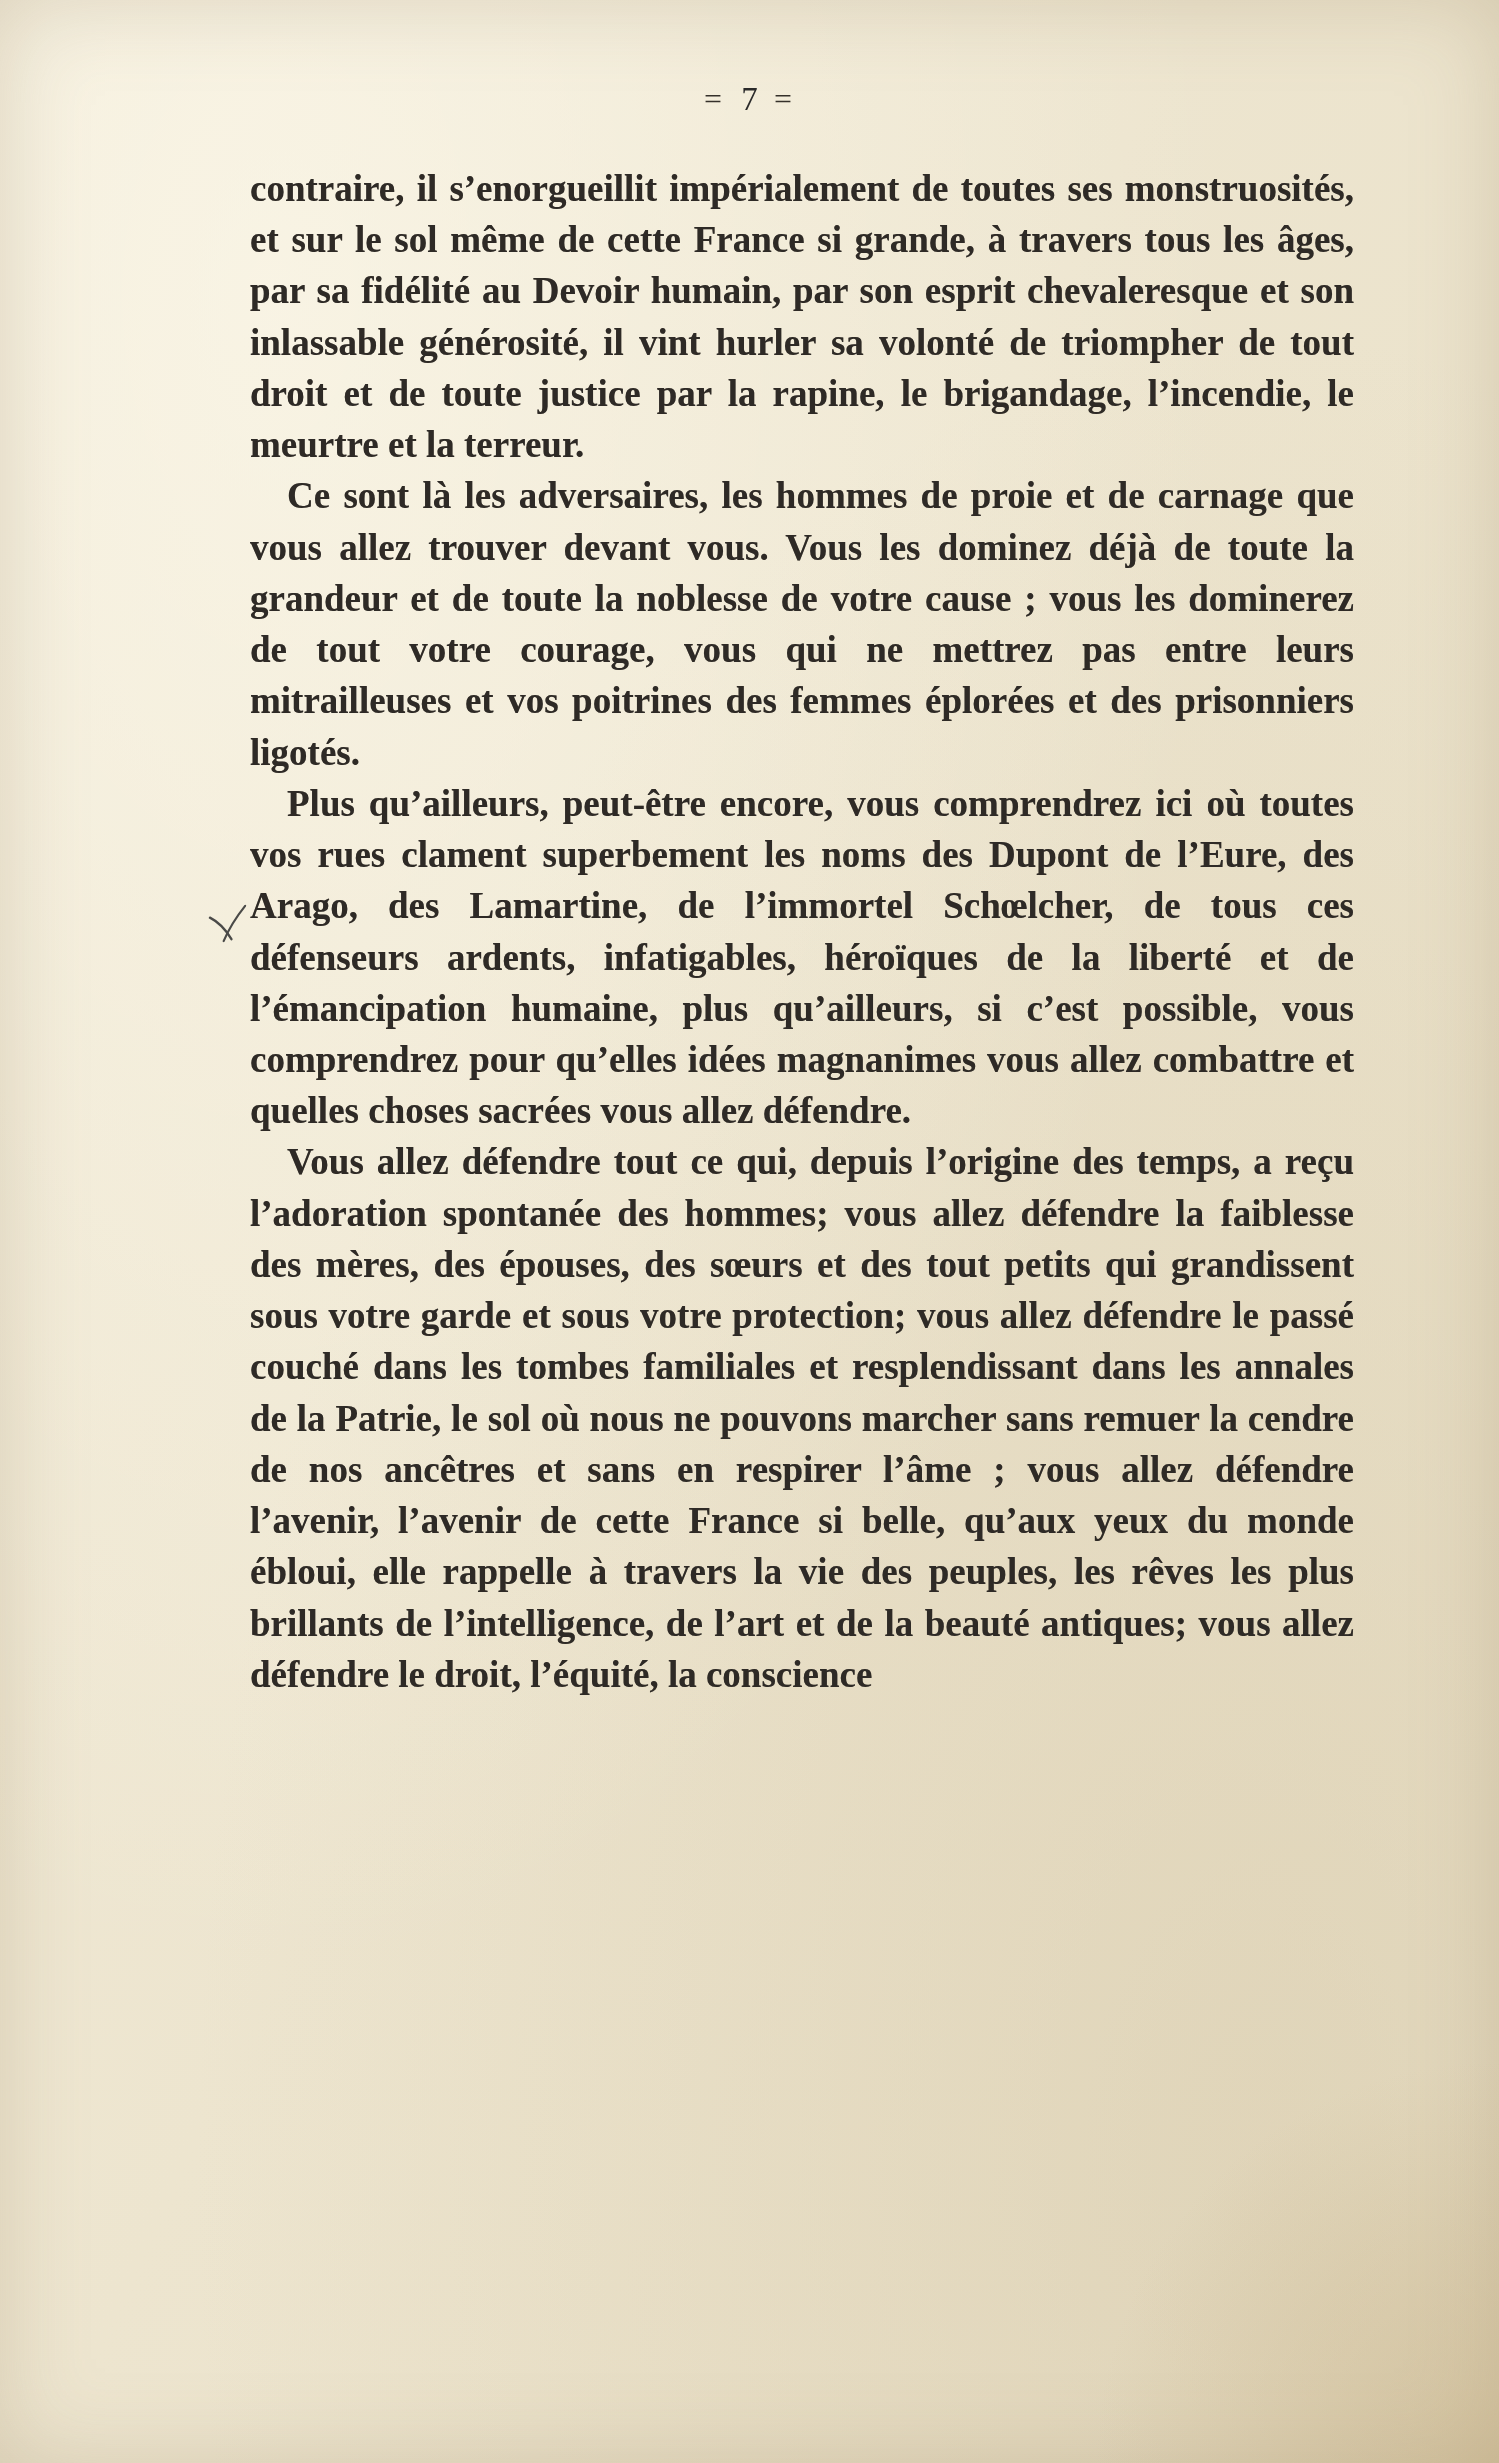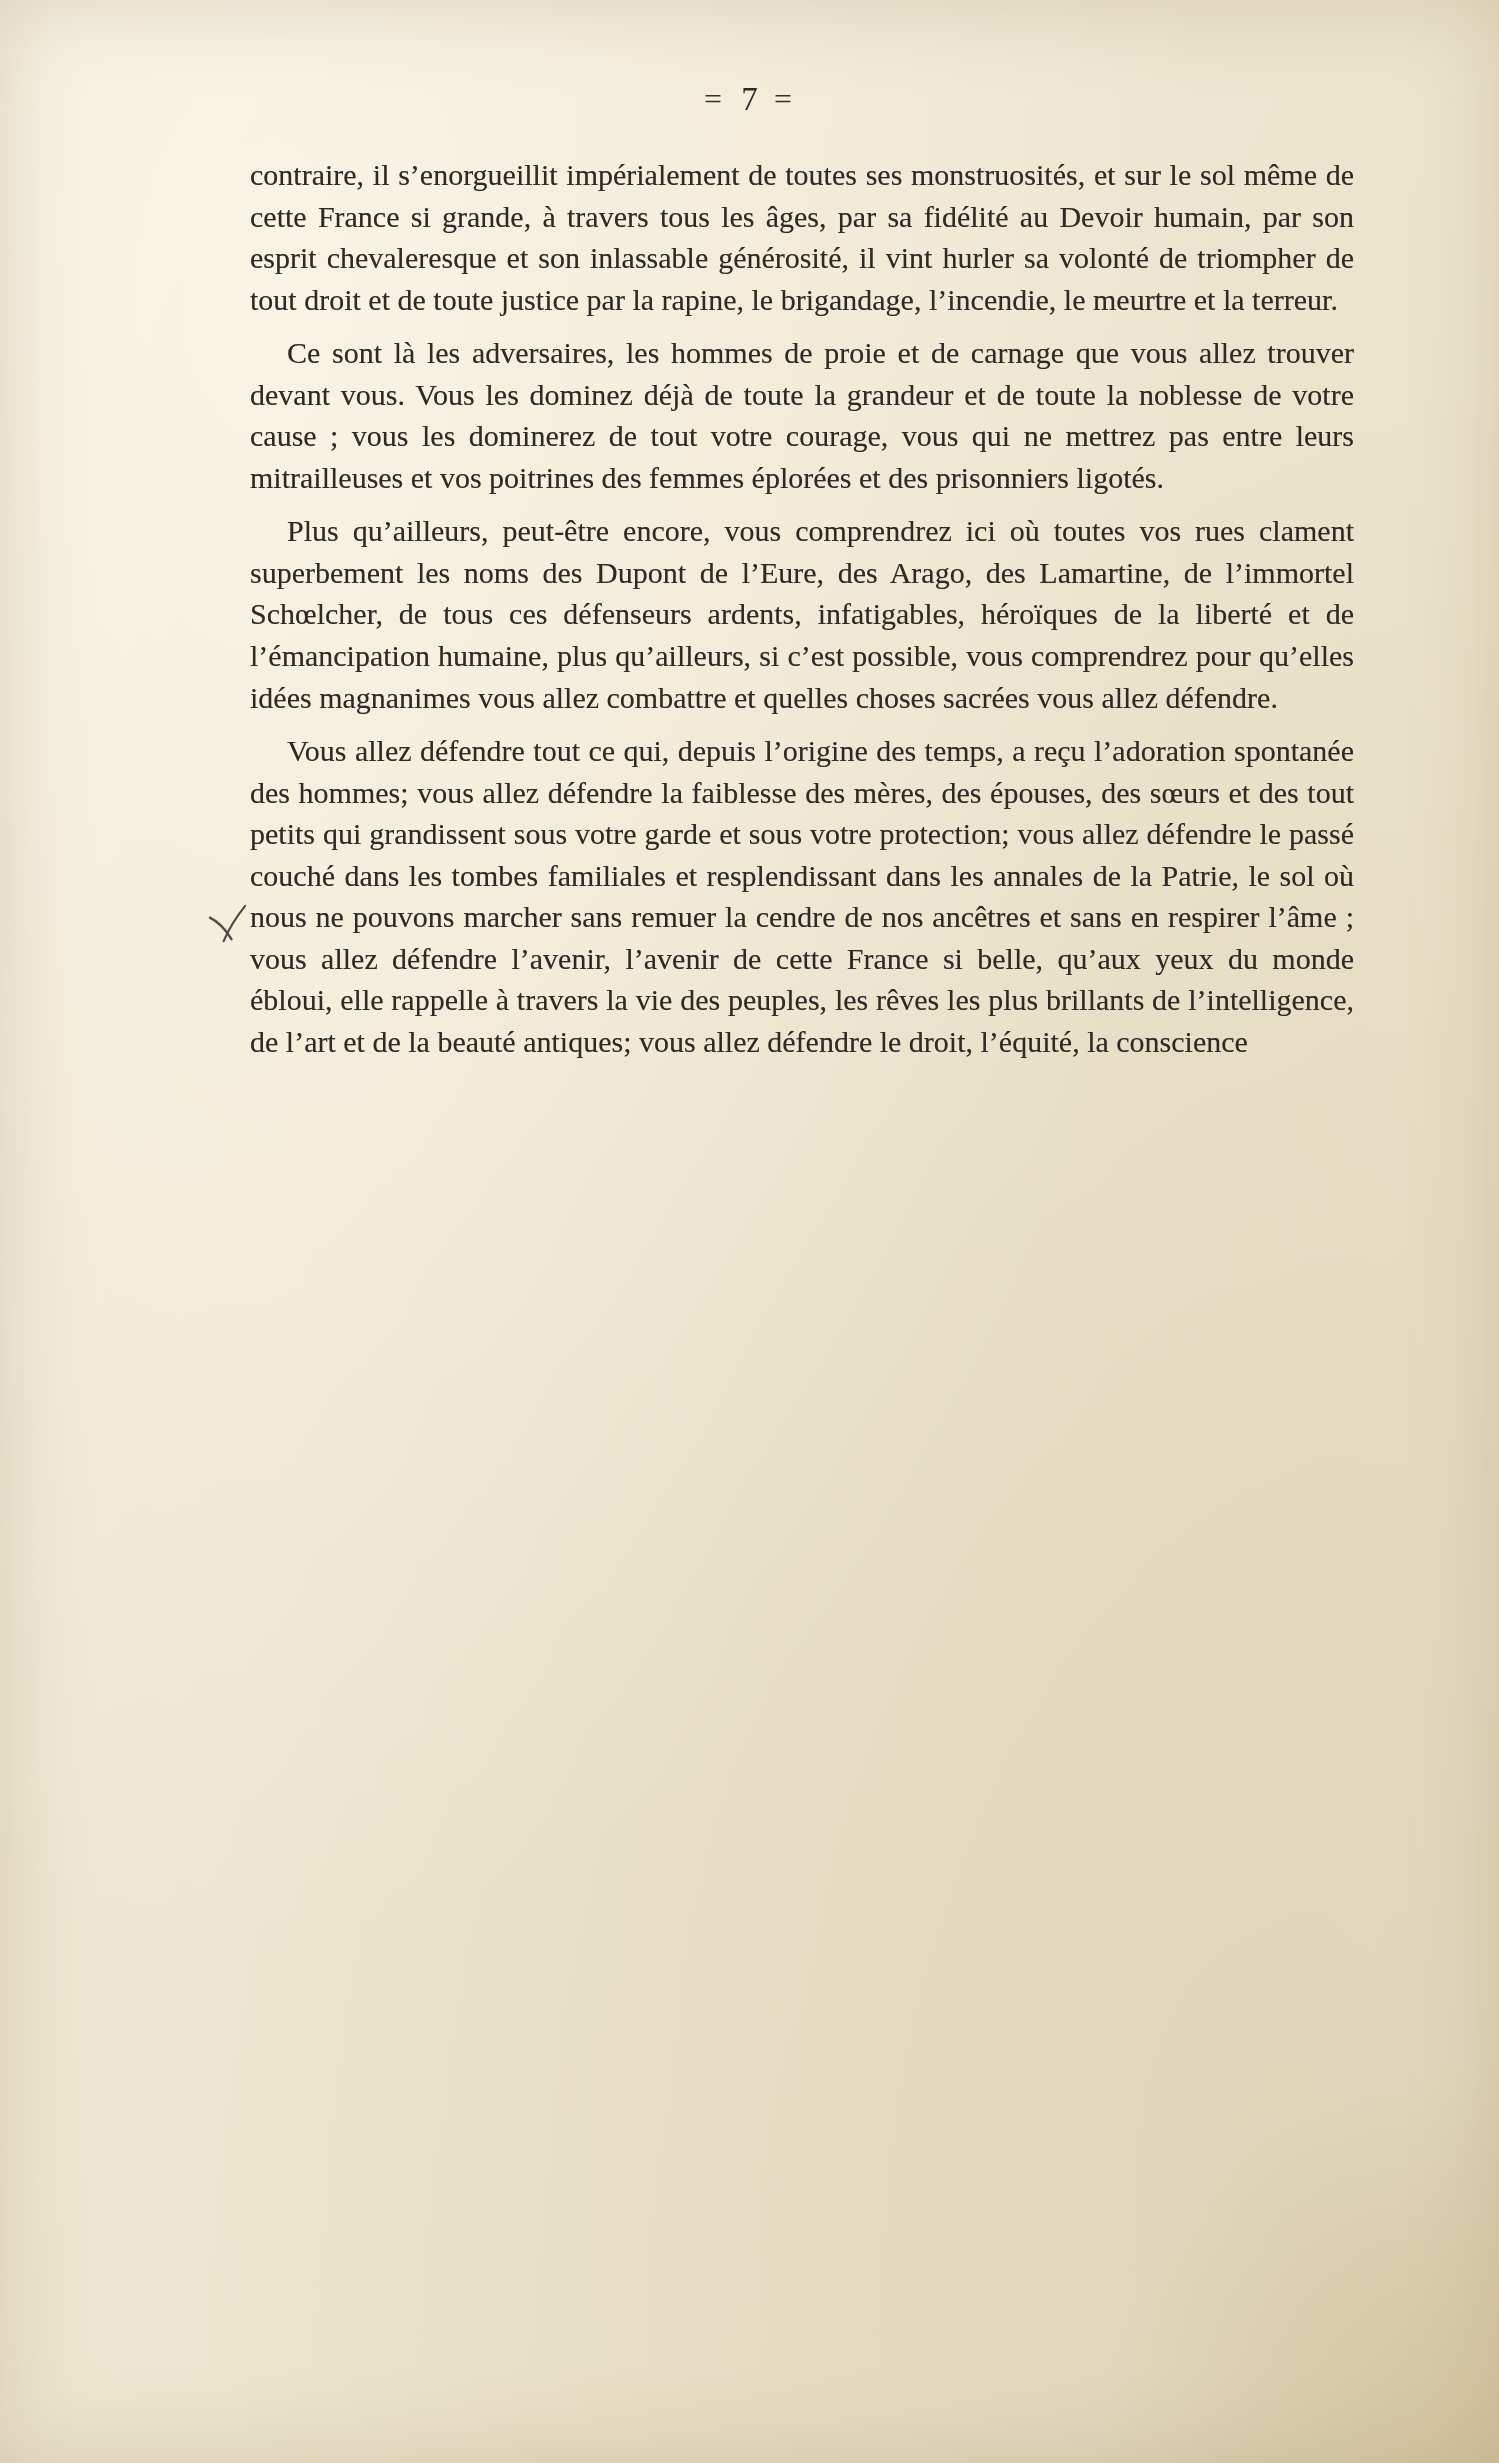--- a/index.html
+++ b/index.html
@@ -53,37 +53,38 @@
     display: inline-block;
     margin: 0 17.5px;
     font-size: 33px;
     vertical-align: middle;
     letter-spacing: 0;
   }
 
   .body-text {
     position: absolute;
     left: 250px;
-    top: 154px;
+    top: 163px;
     width: 1104px;
-    font-size: 30px;
+    font-size: 37px;
     line-height: 1.385;
     color: #2e2a26;
     text-align: justify;
     text-justify: inter-word;
+    font-weight: bold;
   }
   .body-text p {
     margin: 0 0 0 0;
     text-indent: 0;
   }
   .body-text p.indent {
     text-indent: 37px;
   }
   .body-text p + p {
-    margin-top: 12px;
+    margin-top: 0;
   }
 
   
   .body-text p {
     text-shadow: 0 0 0.4px rgba(60,50,40,0.45);
   }
 
   .pen-mark {
     position: absolute;
     left: 206px;

